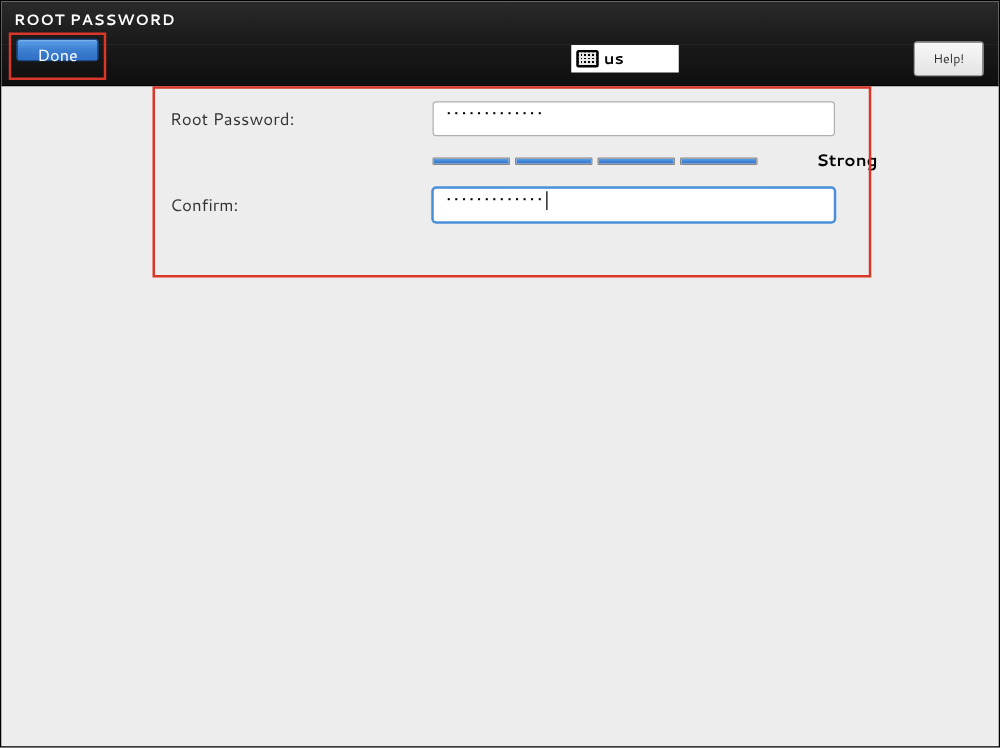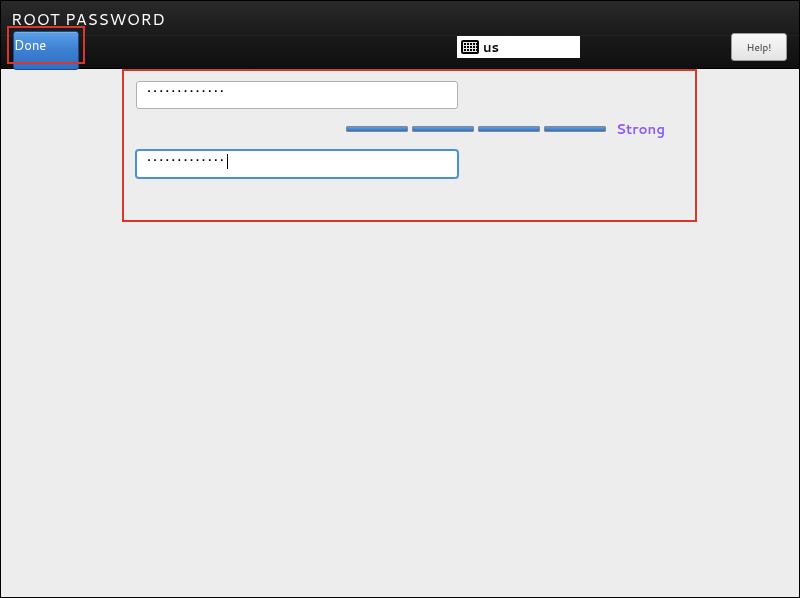--- a/index.html
+++ b/index.html
@@ -25,22 +25,22 @@
     position: absolute;
     left: 0; right: 0; top: 50%;
     height: 1px;
     background: rgba(255,255,255,0.04);
     pointer-events: none;
   }
   .page-title {
     position: absolute;
     left: 10px;
     top: 6px;
-    font-size: 16px;
-    font-weight: 400;
+    font-size: 12px;
+    font-weight: 700;
     letter-spacing: 0.5px;
     color: #fff;
   }
   .installer-title {
     position: absolute;
     right: 10px;
     top: 6px;
     font-size: 16px;
     font-weight: 400;
     letter-spacing: 0.3px;
@@ -54,36 +54,36 @@
     height: 38px;
     border: 2px solid #d8372a;
     pointer-events: none;
     z-index: 5;
   }
   .done-btn {
     position: absolute;
     left: 12px;
     top: 30px;
     width: 66px;
-    height: 39px;
+    height: 18px;
     background: linear-gradient(#5a9fe8, #3d7fd0 50%, #2f6fc6);
     border: 1px solid #1b4a86;
     border-radius: 3px;
     color: #fff;
     font-size: 13px;
-    text-align: left;
+    text-align: center;
     line-height: 26px;
     cursor: pointer;
     box-shadow: 0 1px 0 rgba(255,255,255,0.2) inset;
   }
   .kb-box {
     position: absolute;
     left: 456px;
     top: 35px;
-    width: 123px;
+    width: 86px;
     height: 22px;
     background: #fff;
     color: #000;
     display: flex;
     align-items: center;
     padding: 0 4px;
     gap: 4px;
   }
   .kb-icon {
     width: 18px;
@@ -193,21 +193,22 @@
   }
   .strength-seg.filled::after {
     content: "";
     position: absolute;
     inset: 0;
     background: linear-gradient(#5a9fe8,#2f6fc6);
   }
   .strength-label {
     font-size: 13.5px;
     font-weight: 600;
-    color: #8b5cf6;
+    color: #000000;
+    margin-left: 37px;
   }
   .cursor {
     display: inline-block;
     width: 1px;
     height: 15px;
     background: #000;
     vertical-align: middle;
     margin-left: 1px;
   }
 </style>
@@ -226,33 +227,35 @@
   </div>
 
   <div class="help-btn">Help!</div>
 </div>
 
 <div class="form-highlight"></div>
 
 <div class="form-area">
 
   <div class="row">
+    <div class="row-label">Root Password:</div>
     <div class="pw-input">
       <span>•••••••••••••</span>
     </div>
   </div>
 
   <div class="strength-row">
     <div class="strength-bar">
       <div class="strength-seg filled"></div>
       <div class="strength-seg filled"></div>
       <div class="strength-seg filled"></div>
       <div class="strength-seg filled"></div>
     </div>
     <div class="strength-label">Strong</div>
   </div>
 
   <div class="row">
+    <div class="row-label">Confirm:</div>
     <div class="pw-input focused">
       <span>•••••••••••••</span><span class="cursor"></span>
     </div>
   </div>
 </div>
 
 </body></html>

